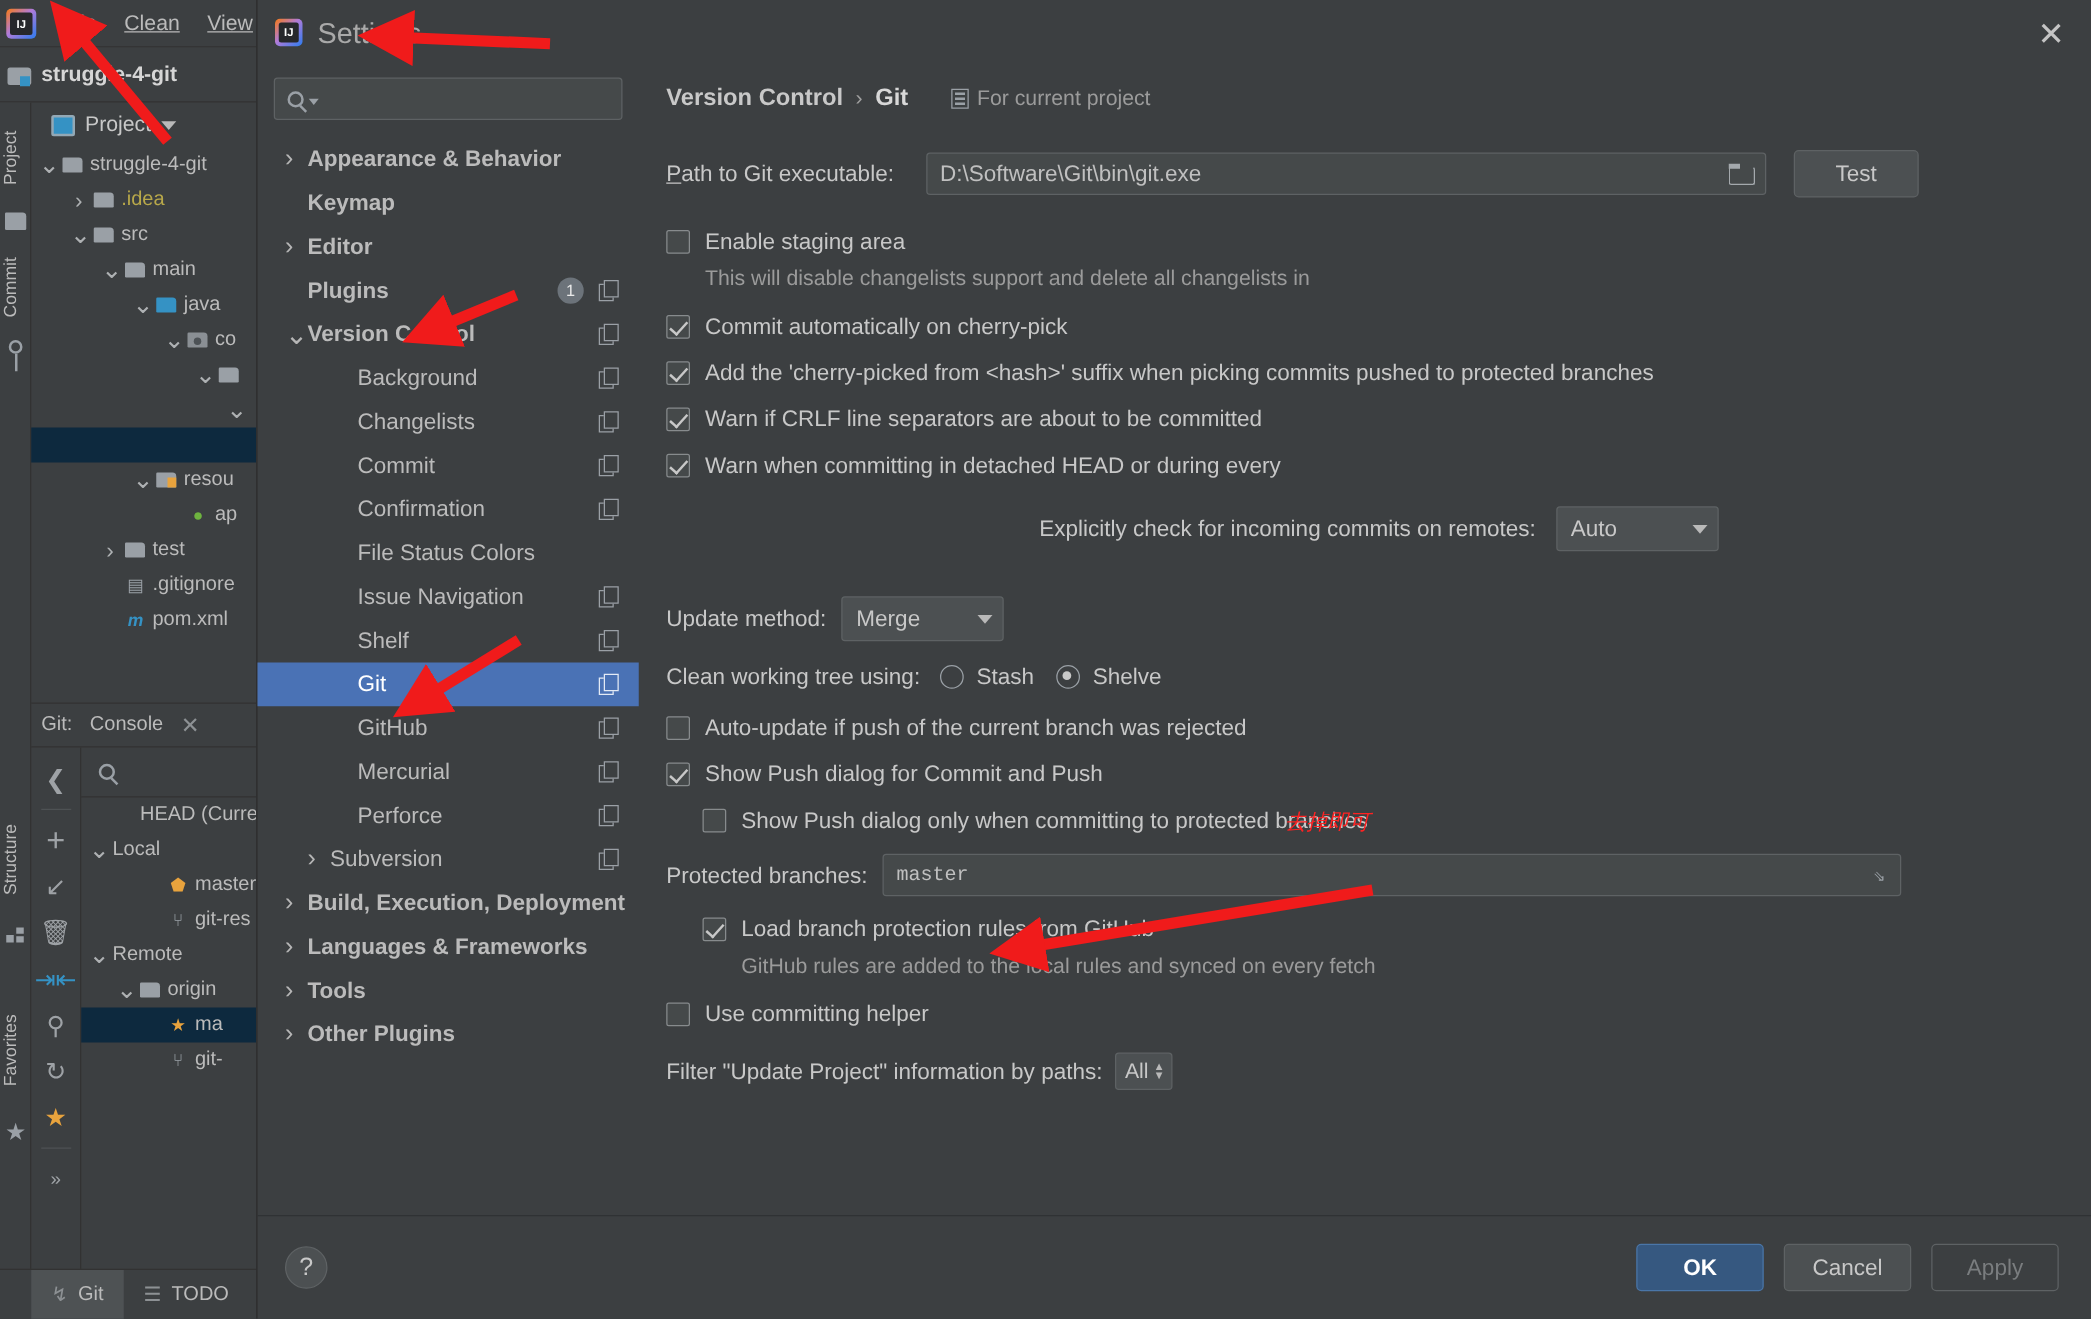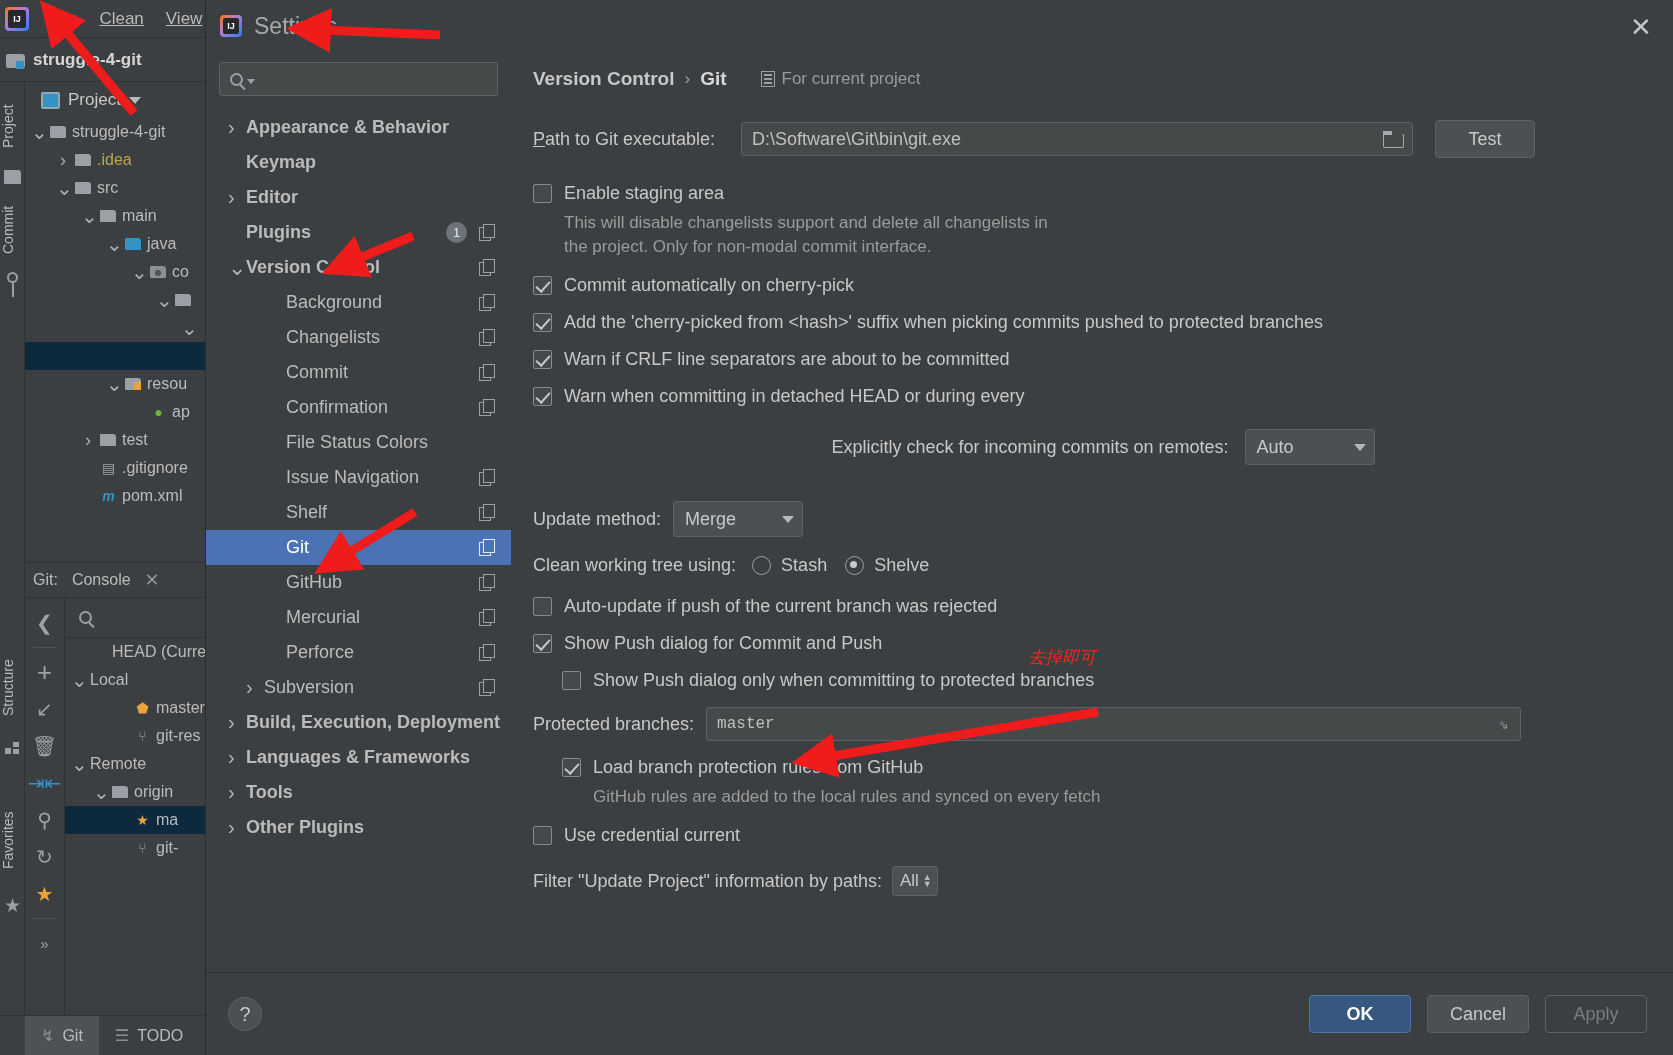--- a/index.html
+++ b/index.html
@@ -569,21 +569,20 @@
         </div>
         <div class="btn" style="margin-left:22px;width:100px;padding:0;">Test</div>
       </div>
 
 
       <div class="chk-row" style="margin-top:25px;">
         <span class="cb"></span>
         <span class="lbl">Enable staging area</span>
       </div>
       <div class="sub" style="margin-left:31px;margin-top:9px;">This will disable changelists support and delete all changelists in</div>
-      <div class="sub" style="margin-left:31px;margin-top:4px;">the project. Only for non-modal commit interface.</div>
 
       <div class="chk-row" style="margin-top:18px;">
         <span class="cb on"></span>
         <span class="lbl">Commit automatically on cherry-pick</span>
       </div>
 
       <div class="chk-row" style="margin-top:16px;">
         <span class="cb on"></span>
         <span class="lbl">Add the 'cherry-picked from &lt;hash&gt;' suffix when picking commits pushed to protected branches</span>
       </div>
@@ -646,21 +645,21 @@
       </div>
 
       <div class="chk-row" style="margin-top:16px;margin-left:29px;">
         <span class="cb on"></span>
         <span class="lbl">Load branch protection rules from GitHub</span>
       </div>
       <div class="sub" style="margin-left:60px;margin-top:9px;">GitHub rules are added to the local rules and synced on every fetch</div>
 
       <div class="chk-row" style="margin-top:18px;">
         <span class="cb"></span>
-        <span class="lbl">Use credential current</span>
+        <span class="lbl">Use committing helper</span>
       </div>
 
       <div class="row" style="margin-top:20px;">
         <span class="lbl">Filter "Update Project" information by paths:</span>
         <span class="spinner" style="margin-left:10px;">
           <span>All</span>
           <span class="ud">
               <span>▲</span>
               <span>▼</span>
             </span>

